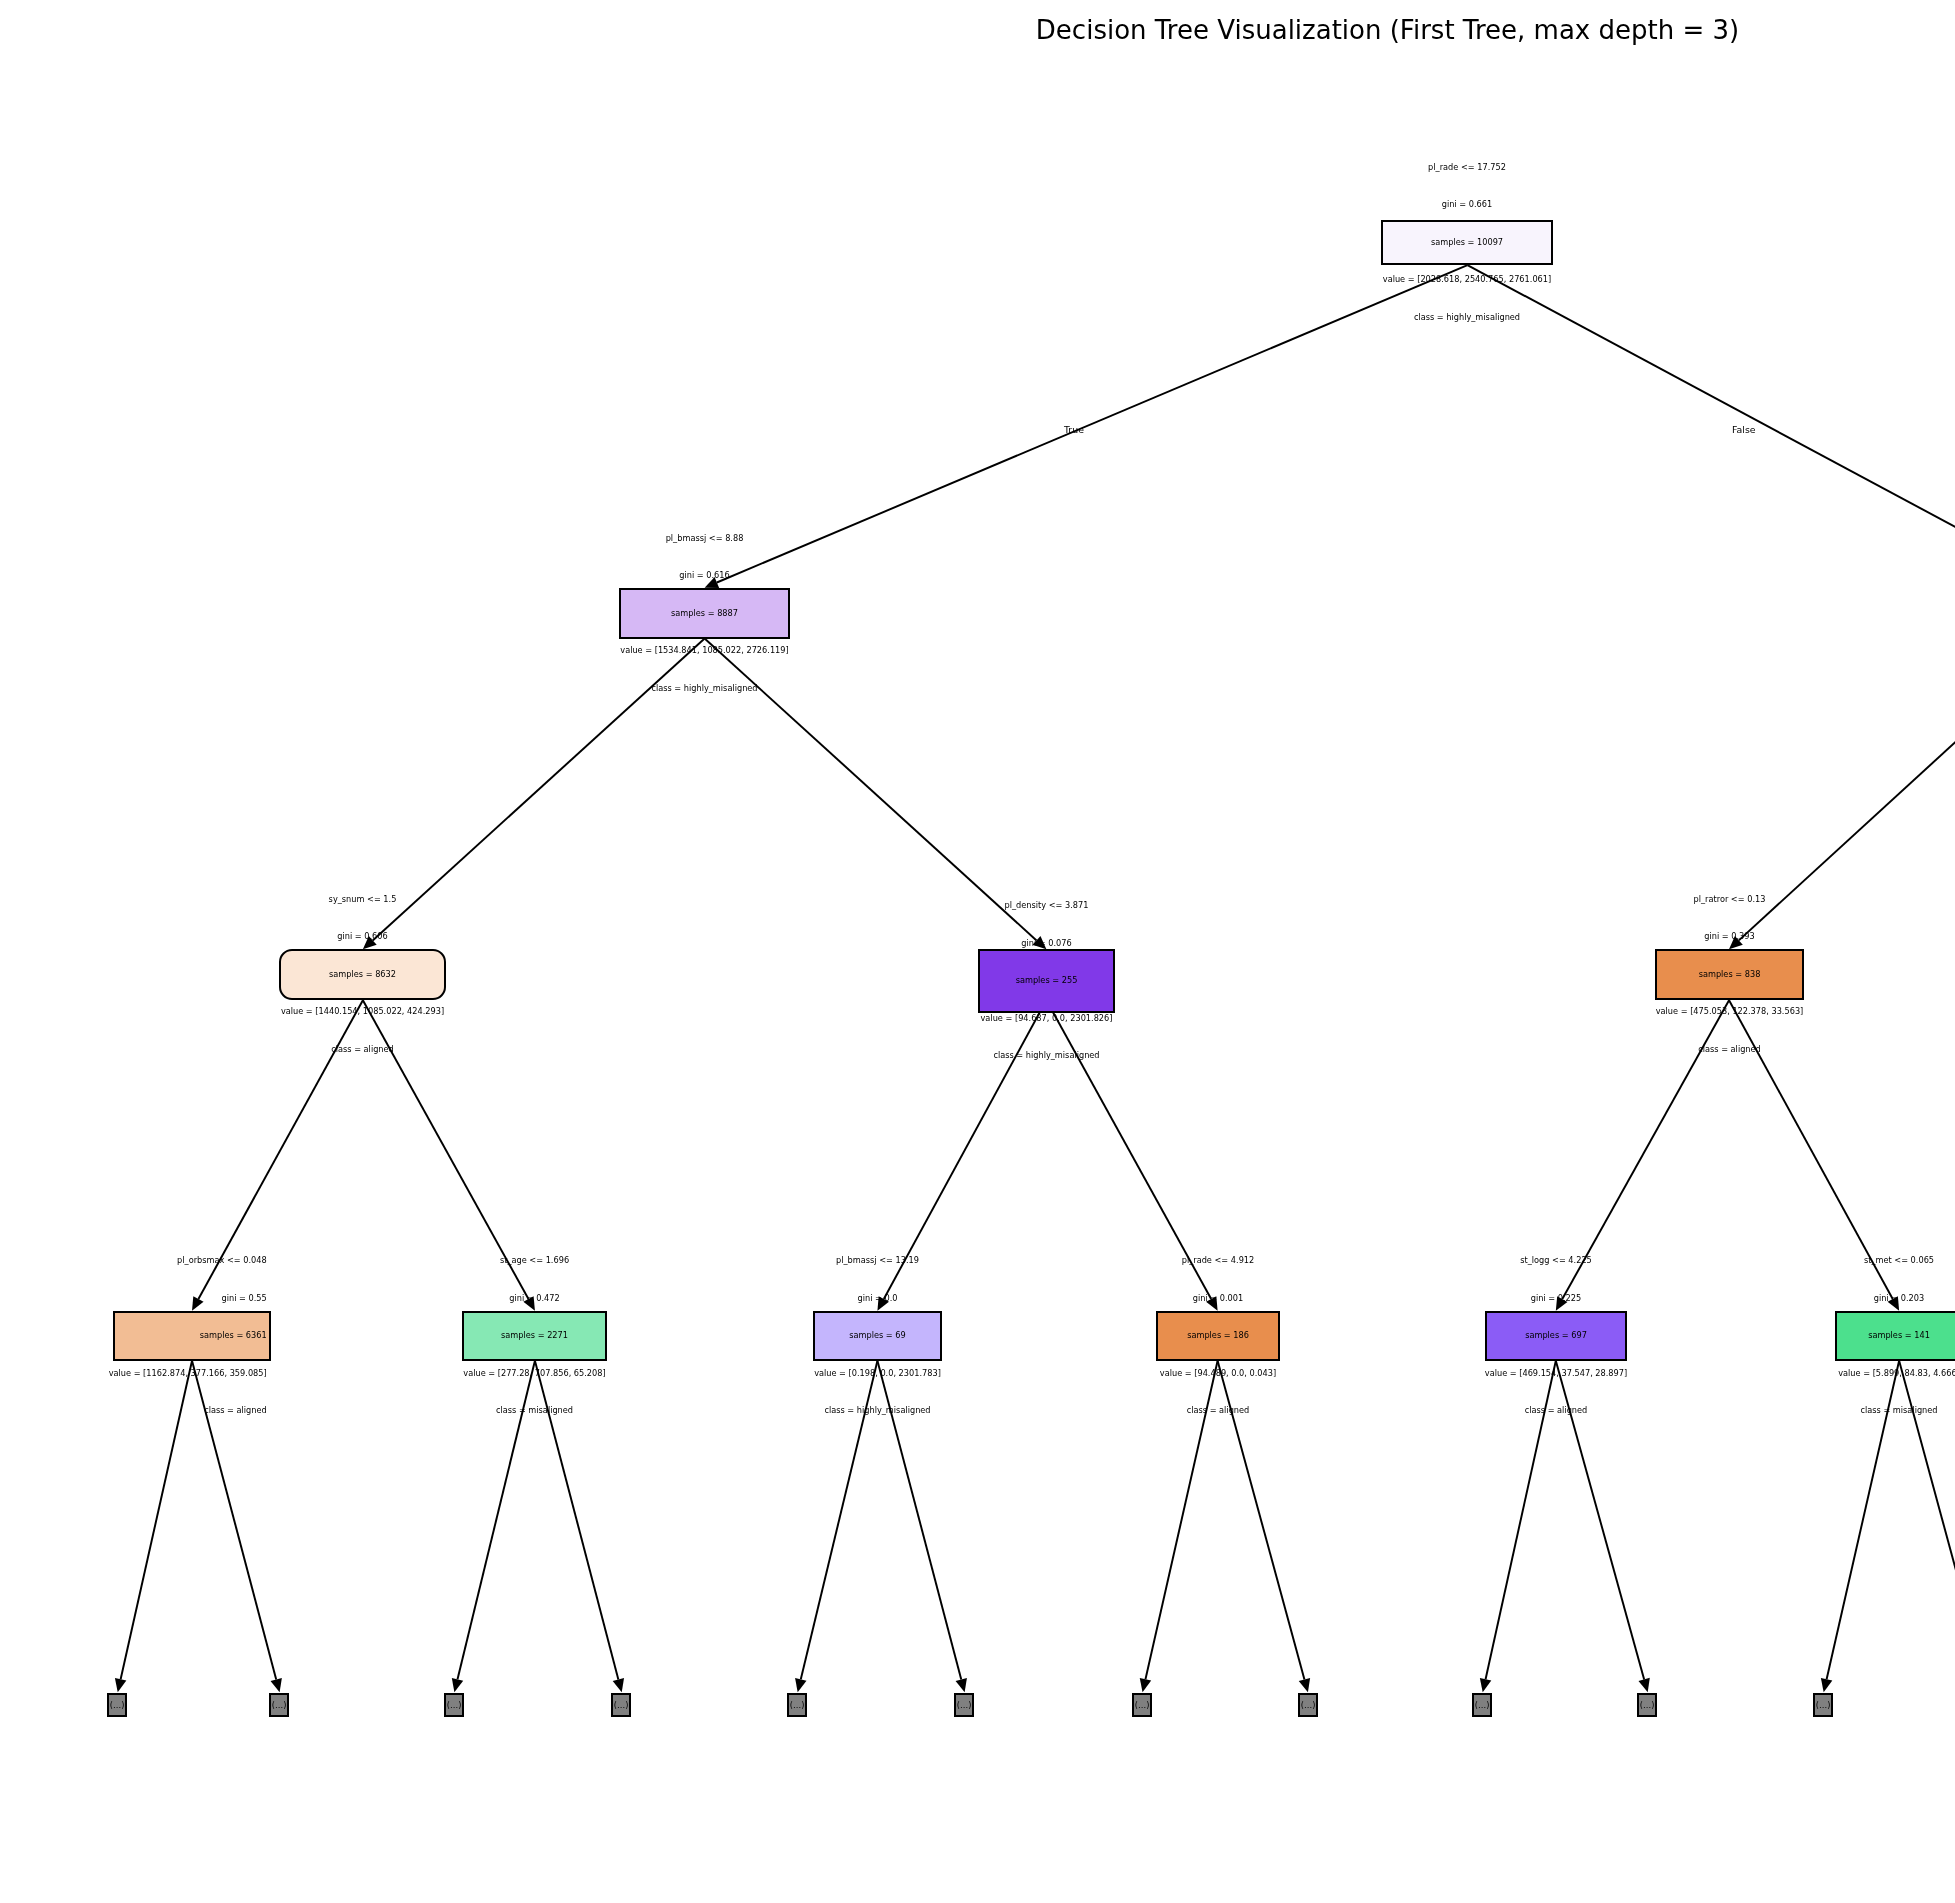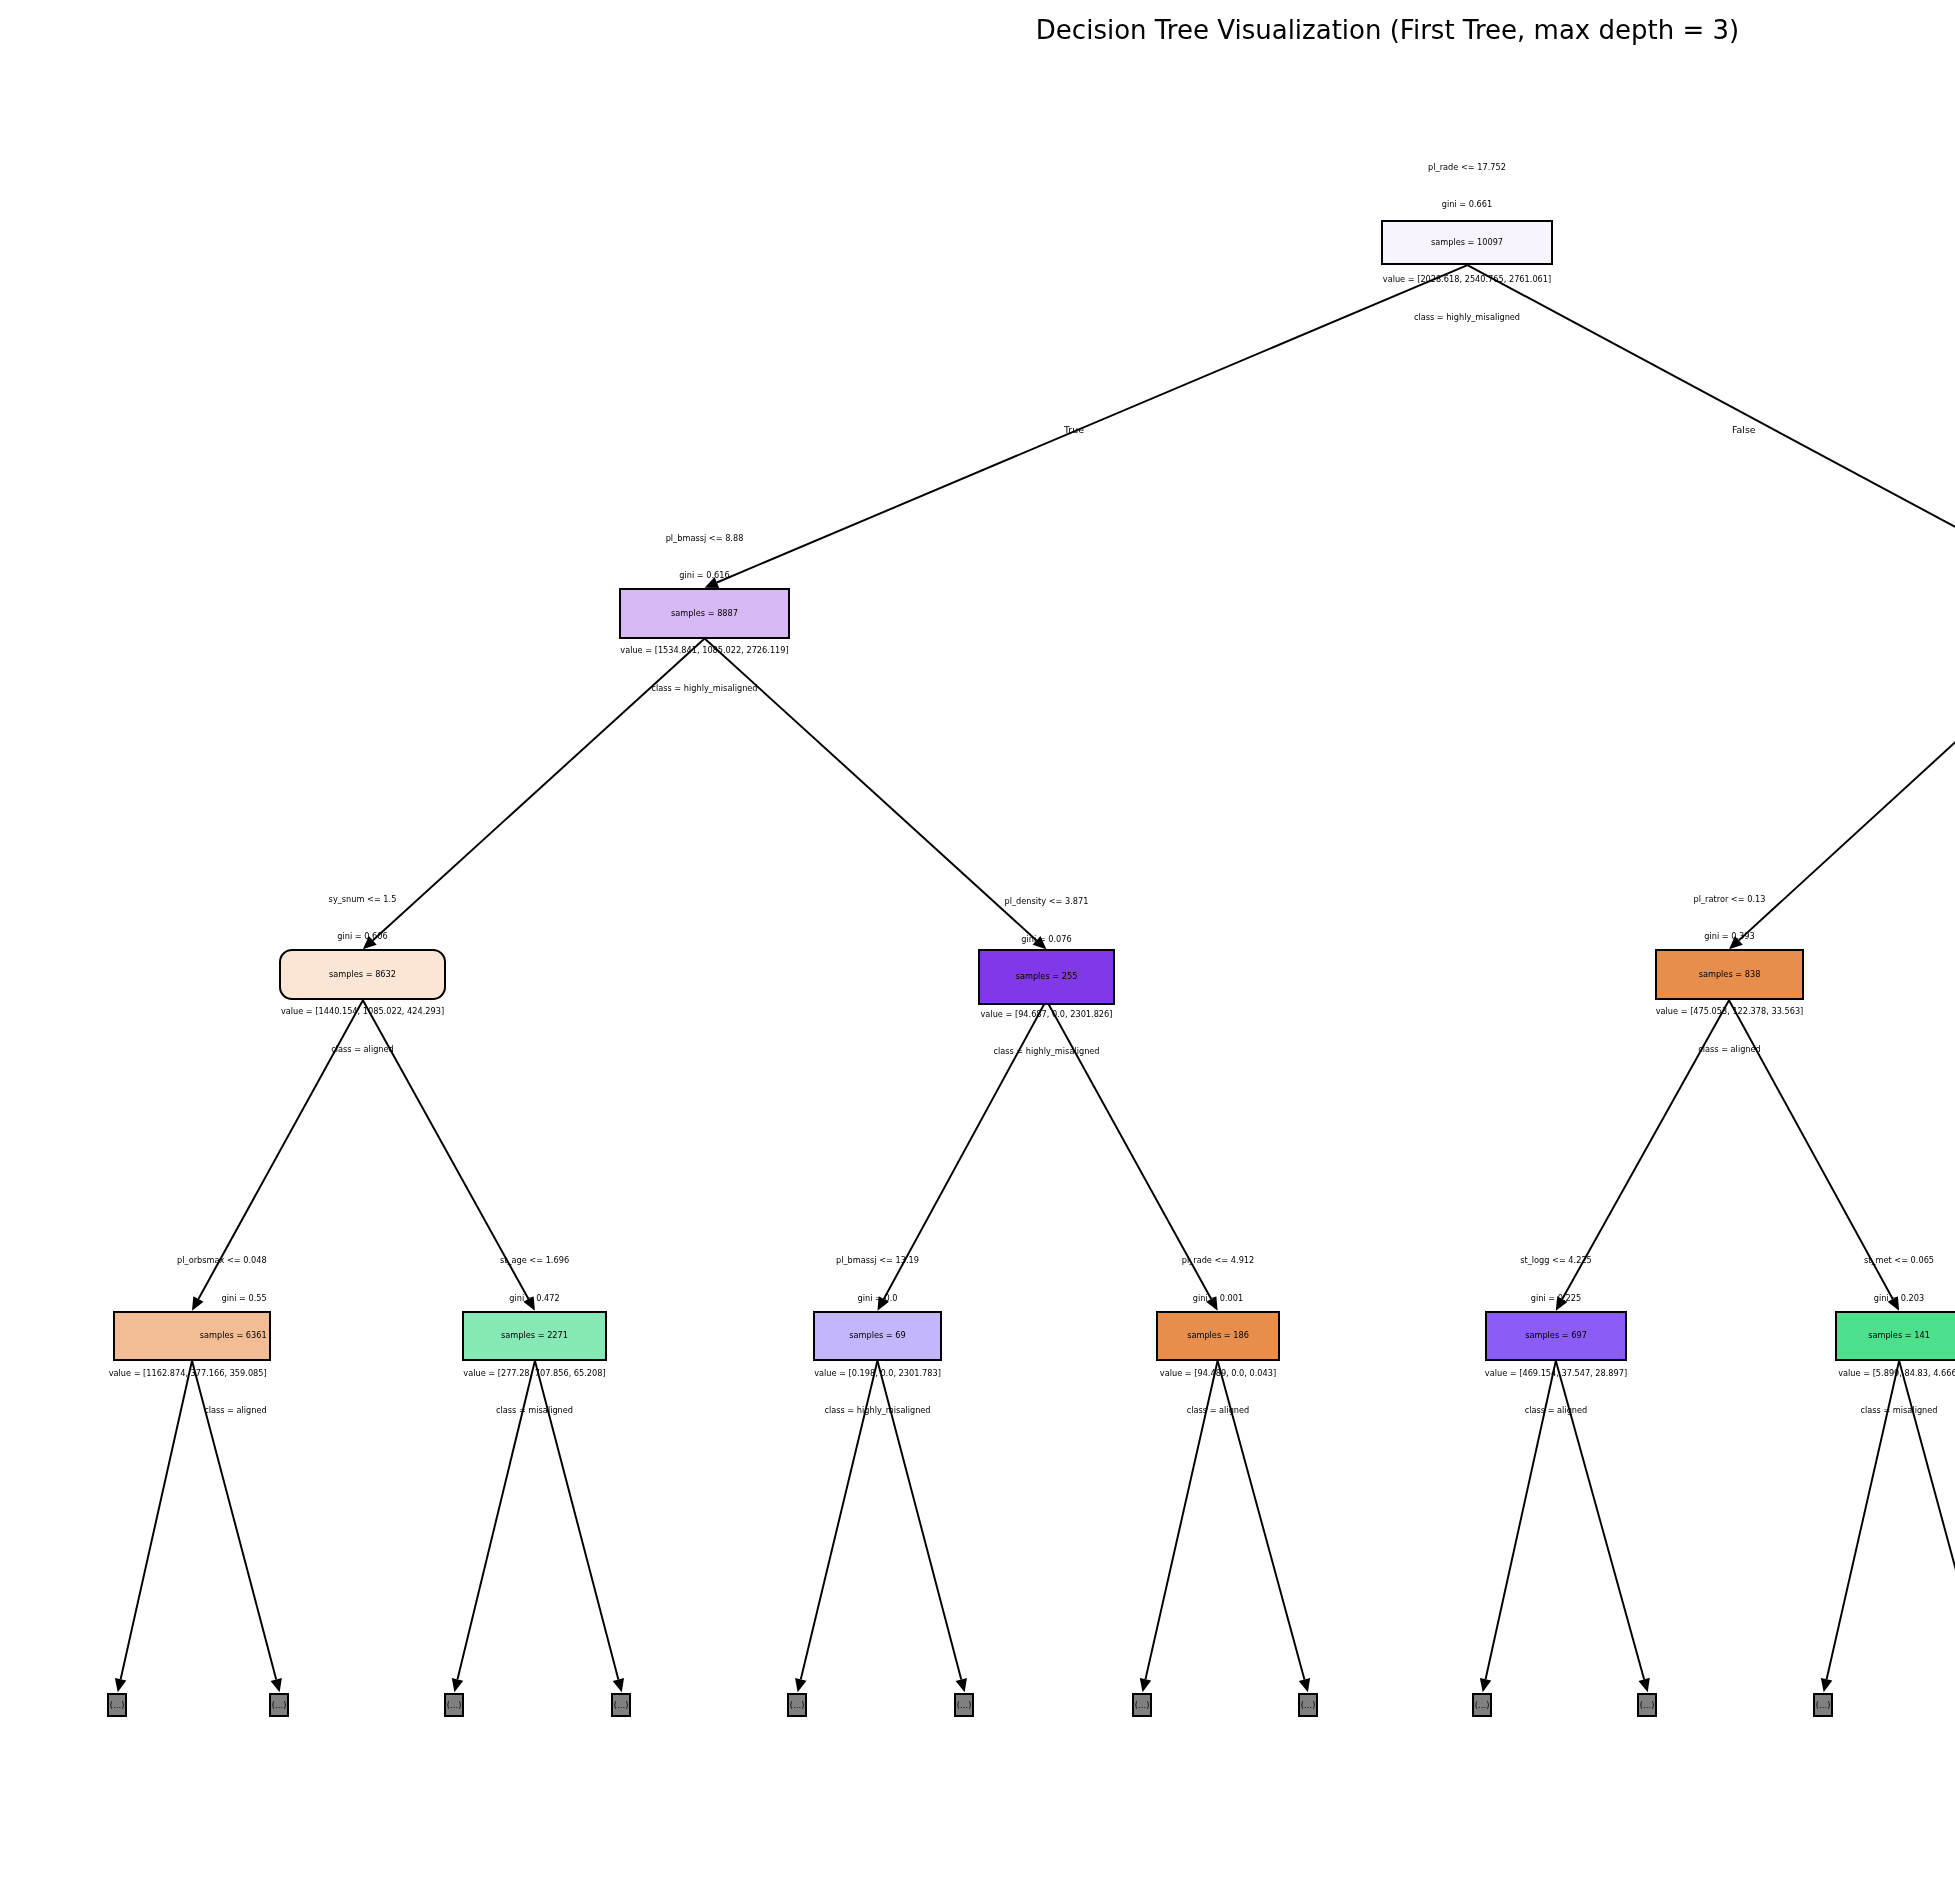--- a/index.html
+++ b/index.html
@@ -164,21 +164,21 @@
         <span class="line">value = [1534.841, 1085.022, 2726.119]</span>
         <span class="line">class = highly_misaligned</span>
       </div>
       <div class="node split" style="left: 279px; top: 949px; width: 167px; height: 51px; background: rgb(251, 230, 213); border-radius: 13px;">
         <span class="line">sy_snum &lt;= 1.5</span>
         <span class="line">gini = 0.606</span>
         <span class="line">samples = 8632</span>
         <span class="line">value = [1440.154, 1085.022, 424.293]</span>
         <span class="line">class = aligned</span>
       </div>
-      <div class="node split" style="left: 978px; top: 949px; width: 137px; height: 56px; background: rgb(129, 57, 232);">
+      <div class="node split" style="left: 978px; top: 949px; width: 137px; height: 64px; background: rgb(129, 57, 232);">
         <span class="line">pl_density &lt;= 3.871</span>
         <span class="line">gini = 0.076</span>
         <span class="line">samples = 255</span>
         <span class="line">value = [94.687, 0.0, 2301.826]</span>
         <span class="line">class = highly_misaligned</span>
       </div>
       <div class="node split" style="left: 1655px; top: 949px; width: 149px; height: 51px; background: rgb(232, 142, 77);">
         <span class="line">pl_ratror &lt;= 0.13</span>
         <span class="line">gini = 0.393</span>
         <span class="line">samples = 838</span>

